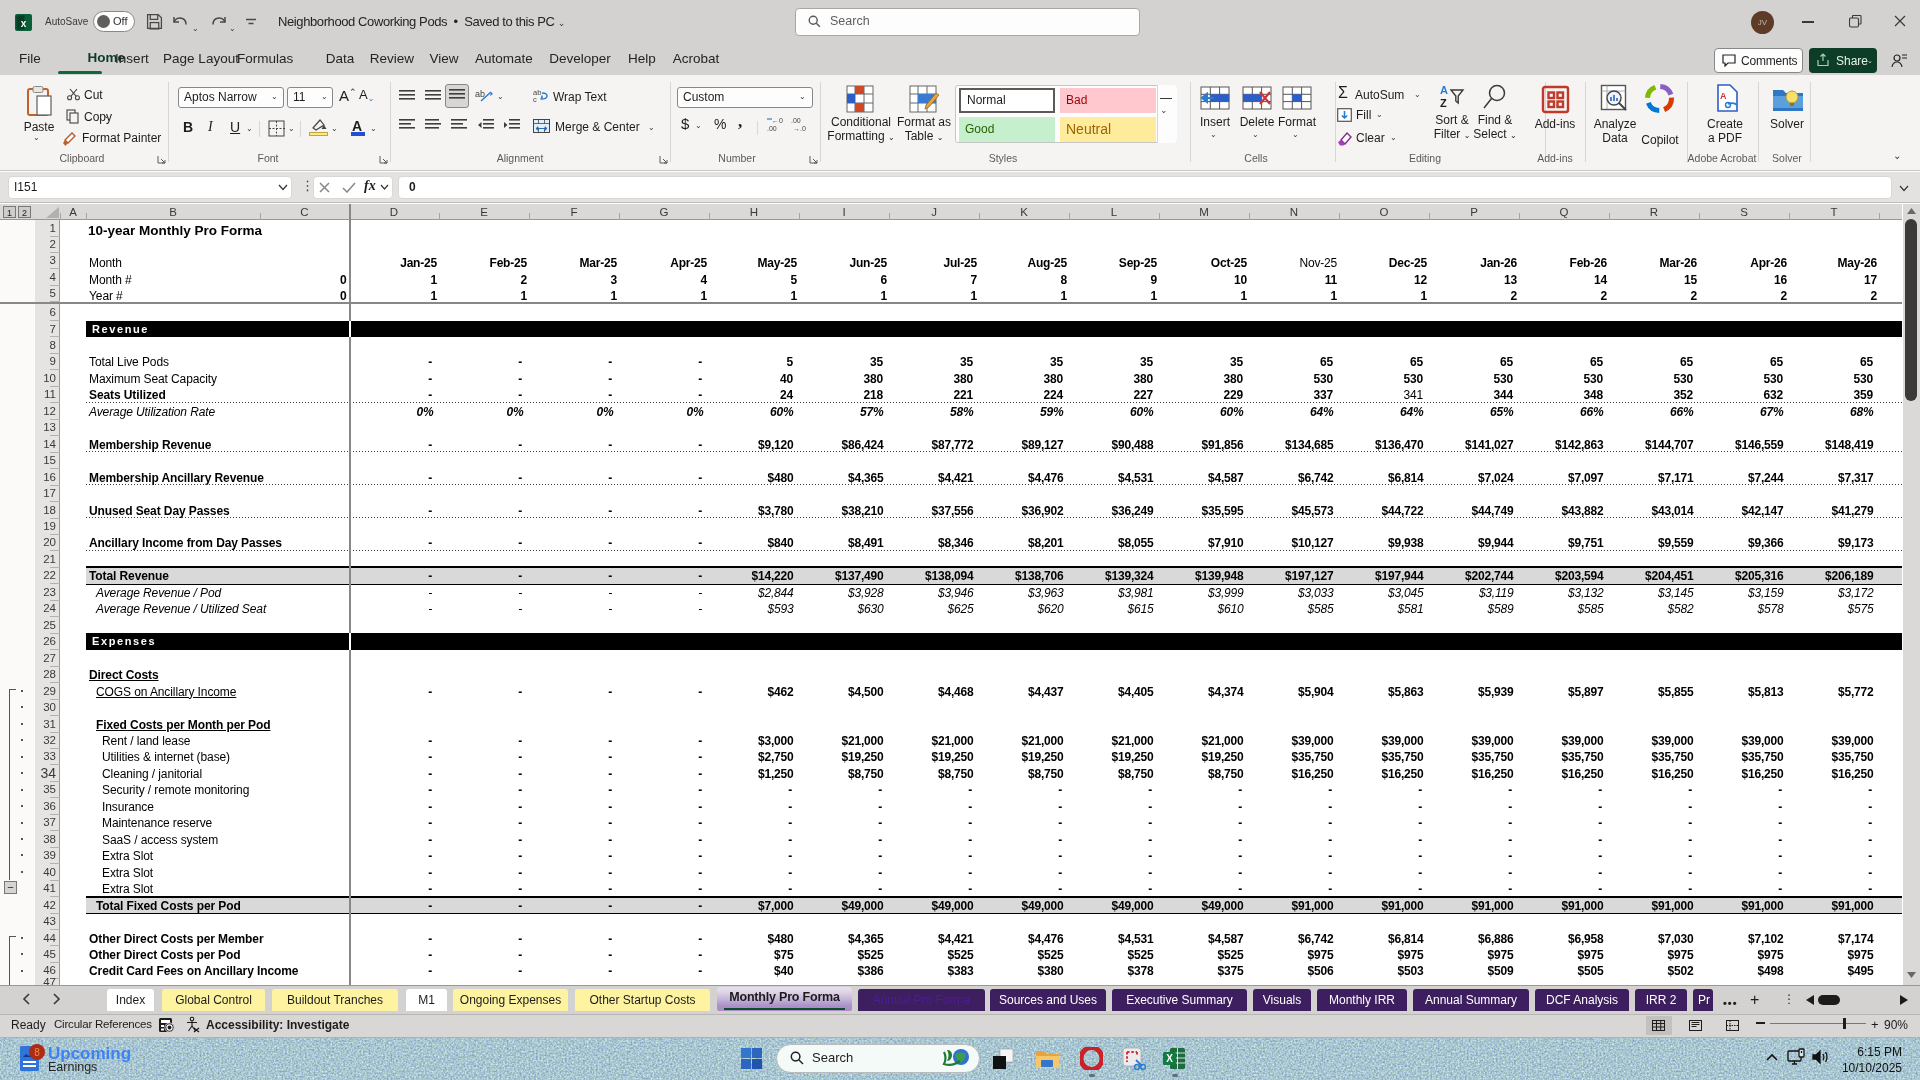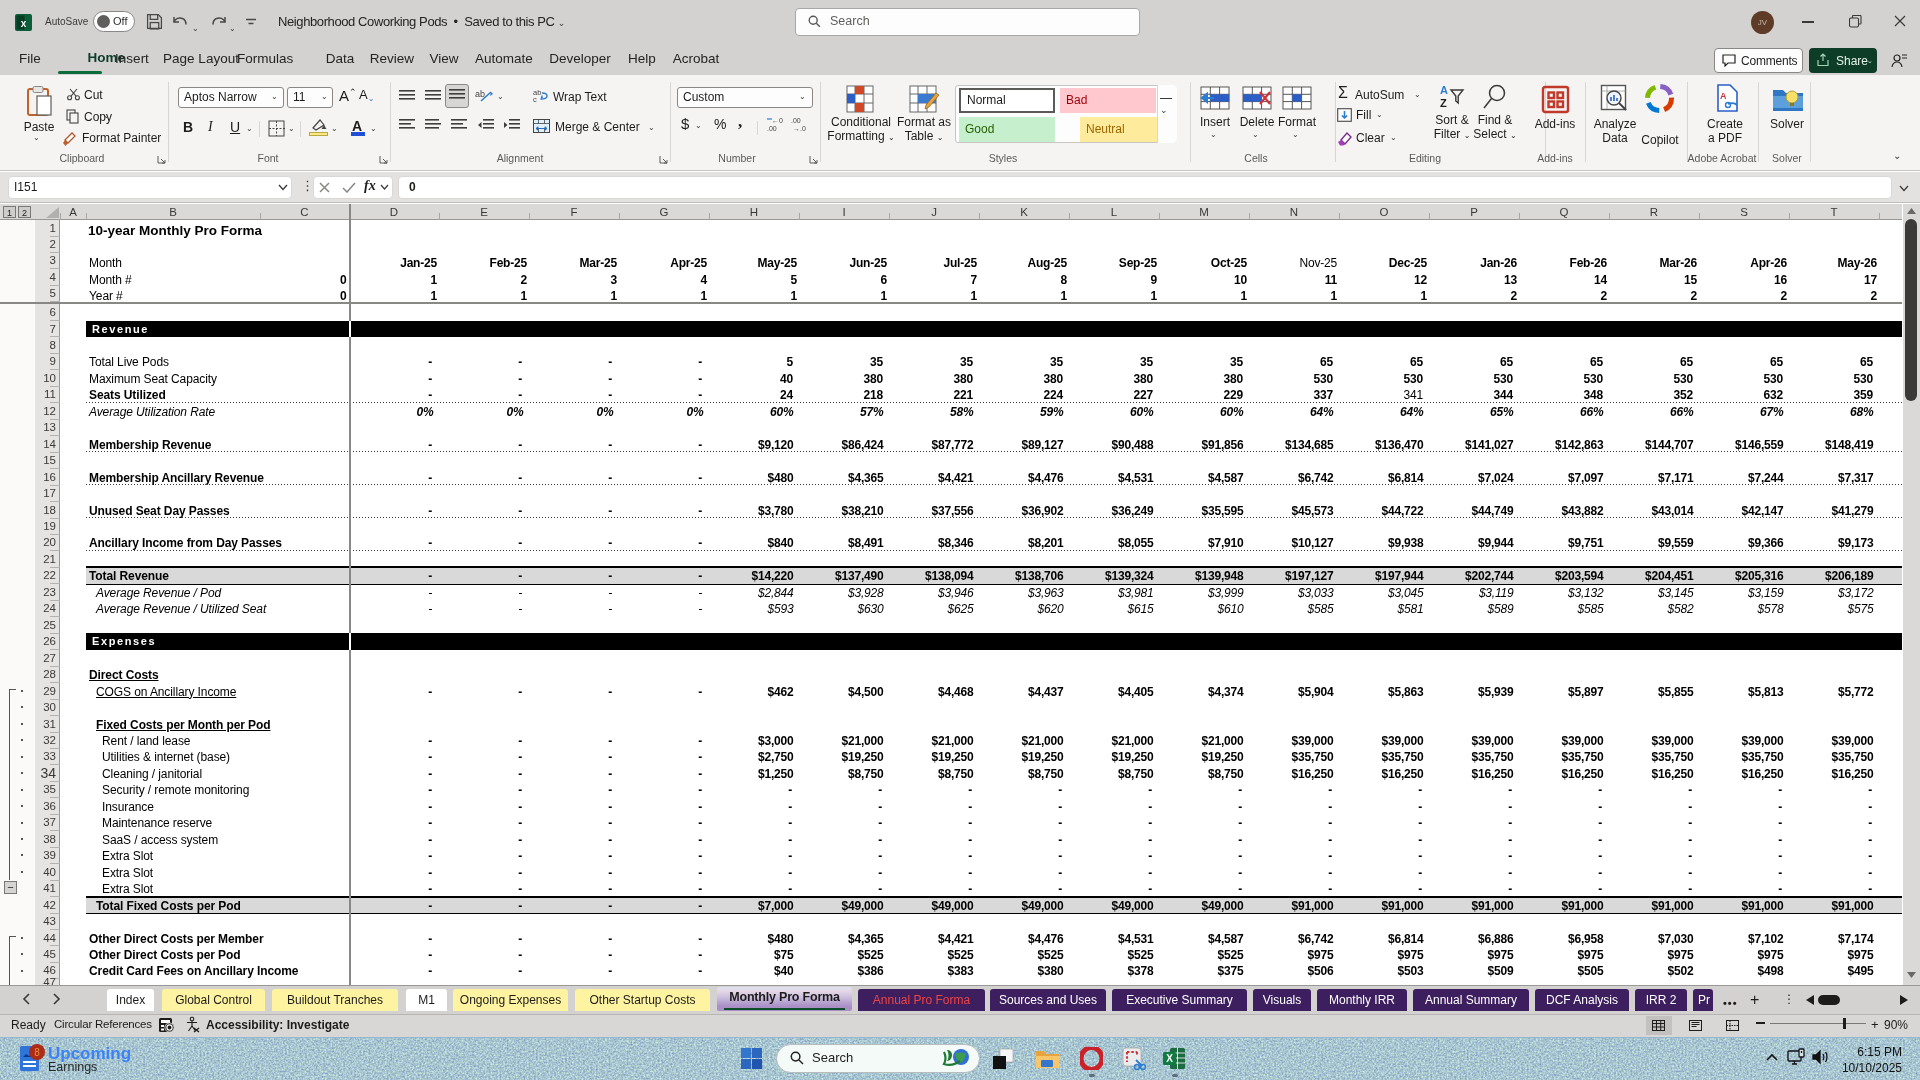--- a/index.html
+++ b/index.html
@@ -272,21 +272,21 @@
     <path d="M2 9h26M2 18h26M10 1v26M19 1v26" stroke="#666"></path>
     <rect x="10" y="9" width="18" height="9" fill="#3a7ad1"></rect>
     <path d="M18 20L28 8l3 2-10 12-4 2z" fill="#e8a33d" stroke="#8a6a20" stroke-width="0.8"></path>
   </svg>
 <div class="abs" style="left:883px;top:115px;width:82px;text-align:center;font-size:12px;color:#1d1c1b;">Format as</div>
 <div class="abs" style="left:883px;top:129px;width:82px;text-align:center;font-size:12px;color:#1d1c1b;">Table <span style="font-size:8px">⌄</span></div>
 <div class="abs" style="left:955px;top:85px;width:222px;height:58px;background:#fdfdfd;border:1px solid #c8c6c4;border-radius:3px;"></div>
 <div class="abs" style="left:959px;top:88px;width:96px;height:25px;background:#fff;border:2px solid #5c5a58;font-size:12px;color:#1d1c1b;line-height:21px;text-indent:6px;">Normal</div>
 <div class="abs" style="left:1060px;top:88px;width:96px;height:25px;background:#ffc7ce;font-size:12px;color:#9c0006;line-height:25px;text-indent:6px;">Bad</div>
 <div class="abs" style="left:959px;top:117px;width:96px;height:25px;background:#c6efce;font-size:12px;color:#276100;line-height:25px;text-indent:6px;">Good</div>
-<div class="abs" style="left:1060px;top:117px;width:96px;height:25px;background:#ffeb9c;font-size:12px;color:#9c6500;line-height:25px;text-indent:6px;margin-left:20px;">Neutral</div>
+<div class="abs" style="left:1060px;top:117px;width:96px;height:25px;background:#ffeb9c;font-size:14px;color:#9c6500;line-height:25px;text-indent:6px;">Neutral</div>
 <div class="abs" style="left:1157px;top:85px;width:20px;height:58px;background:#fdfdfd;border-left:1px solid #d8d6d4;border-radius:0 3px 3px 0;"></div>
 <div class="abs" style="left:1160px;top:105px;font-size:9px;color:#3a3937;">⌄</div>
 <div class="abs" style="left:1160px;top:98px;width:12px;height:1.4px;background:#3a3937;"></div>
 <svg class="abs" style="left:1200px;top:86px" width="30" height="24" viewBox="0 0 30 24">
     <rect x="1" y="1" width="28" height="22" fill="#fff" stroke="#555"></rect>
     <path d="M1 8.3h28M1 15.6h28M10.3 1v22M19.6 1v22" stroke="#555" stroke-width="1"></path>
     <rect x="10.3" y="8.3" width="19" height="7.3" fill="#2b5fc7"></rect>
     <path d="M2 11.9h12M2 11.9l5-4v8z" fill="#2b7cd3" stroke="#2b7cd3" stroke-width="2"></path>
   </svg>
 <svg class="abs" style="left:1242px;top:86px" width="30" height="24" viewBox="0 0 30 24">
@@ -1166,21 +1166,21 @@
 <div class="abs" style="left:406px;top:989px;width:41px;height:22px;background:#fff;border-radius:3px 3px 0 0;overflow:hidden;"></div>
 <div class="abs" style="left:406px;top:993px;width:41px;text-align:center;font-size:12px;color:#1d1c1b;white-space:nowrap;">M1</div>
 <div class="abs" style="left:453px;top:989px;width:115px;height:22px;background:#fdf3a0;border-radius:3px 3px 0 0;overflow:hidden;"></div>
 <div class="abs" style="left:453px;top:993px;width:115px;text-align:center;font-size:12px;color:#1d1c1b;white-space:nowrap;">Ongoing Expenses</div>
 <div class="abs" style="left:575px;top:989px;width:135px;height:22px;background:#fdf3a0;border-radius:3px 3px 0 0;overflow:hidden;"></div>
 <div class="abs" style="left:575px;top:993px;width:135px;text-align:center;font-size:12px;color:#1d1c1b;white-space:nowrap;">Other Startup Costs</div>
 <div class="abs" style="left:717px;top:987px;width:135px;height:24px;border-radius:3px 3px 2px 2px;background:linear-gradient(180deg,#dde3f0 0%,#e4d6e6 18%,#c9bcdc 45%,#a98fc6 80%,#a98fc6 100%);"></div>
 <div class="abs" style="left:724px;top:1007.5px;width:121px;height:2.5px;background:#0c4d2c;"></div>
 <div class="abs" style="left:717px;top:990px;width:135px;text-align:center;font-size:12.5px;font-weight:bold;color:#1d1c1b;letter-spacing:-0.2px;">Monthly Pro Forma</div>
 <div class="abs" style="left:858px;top:989px;width:127px;height:22px;background:#3d1e5f;border-radius:3px 3px 0 0;overflow:hidden;"></div>
-<div class="abs" style="left:858px;top:993px;width:127px;text-align:center;font-size:12px;color:#ef4444;white-space:nowrap;">Annual Pro Forma</div>
+<div class="abs" style="left:858px;top:993px;width:127px;text-align:center;font-size:12px;color:#4c1d95;white-space:nowrap;">Annual Pro Forma</div>
 <div class="abs" style="left:990px;top:989px;width:116px;height:22px;background:#3d1e5f;border-radius:3px 3px 0 0;overflow:hidden;"></div>
 <div class="abs" style="left:990px;top:993px;width:116px;text-align:center;font-size:12px;color:#fff;white-space:nowrap;">Sources and Uses</div>
 <div class="abs" style="left:1112px;top:989px;width:135px;height:22px;background:#3d1e5f;border-radius:3px 3px 0 0;overflow:hidden;"></div>
 <div class="abs" style="left:1112px;top:993px;width:135px;text-align:center;font-size:12px;color:#fff;white-space:nowrap;">Executive Summary</div>
 <div class="abs" style="left:1253px;top:989px;width:58px;height:22px;background:#3d1e5f;border-radius:3px 3px 0 0;overflow:hidden;"></div>
 <div class="abs" style="left:1253px;top:993px;width:58px;text-align:center;font-size:12px;color:#fff;white-space:nowrap;">Visuals</div>
 <div class="abs" style="left:1317px;top:989px;width:90px;height:22px;background:#3d1e5f;border-radius:3px 3px 0 0;overflow:hidden;"></div>
 <div class="abs" style="left:1317px;top:993px;width:90px;text-align:center;font-size:12px;color:#fff;white-space:nowrap;">Monthly IRR</div>
 <div class="abs" style="left:1413px;top:989px;width:116px;height:22px;background:#3d1e5f;border-radius:3px 3px 0 0;overflow:hidden;"></div>
 <div class="abs" style="left:1413px;top:993px;width:116px;text-align:center;font-size:12px;color:#fff;white-space:nowrap;">Annual Summary</div>

